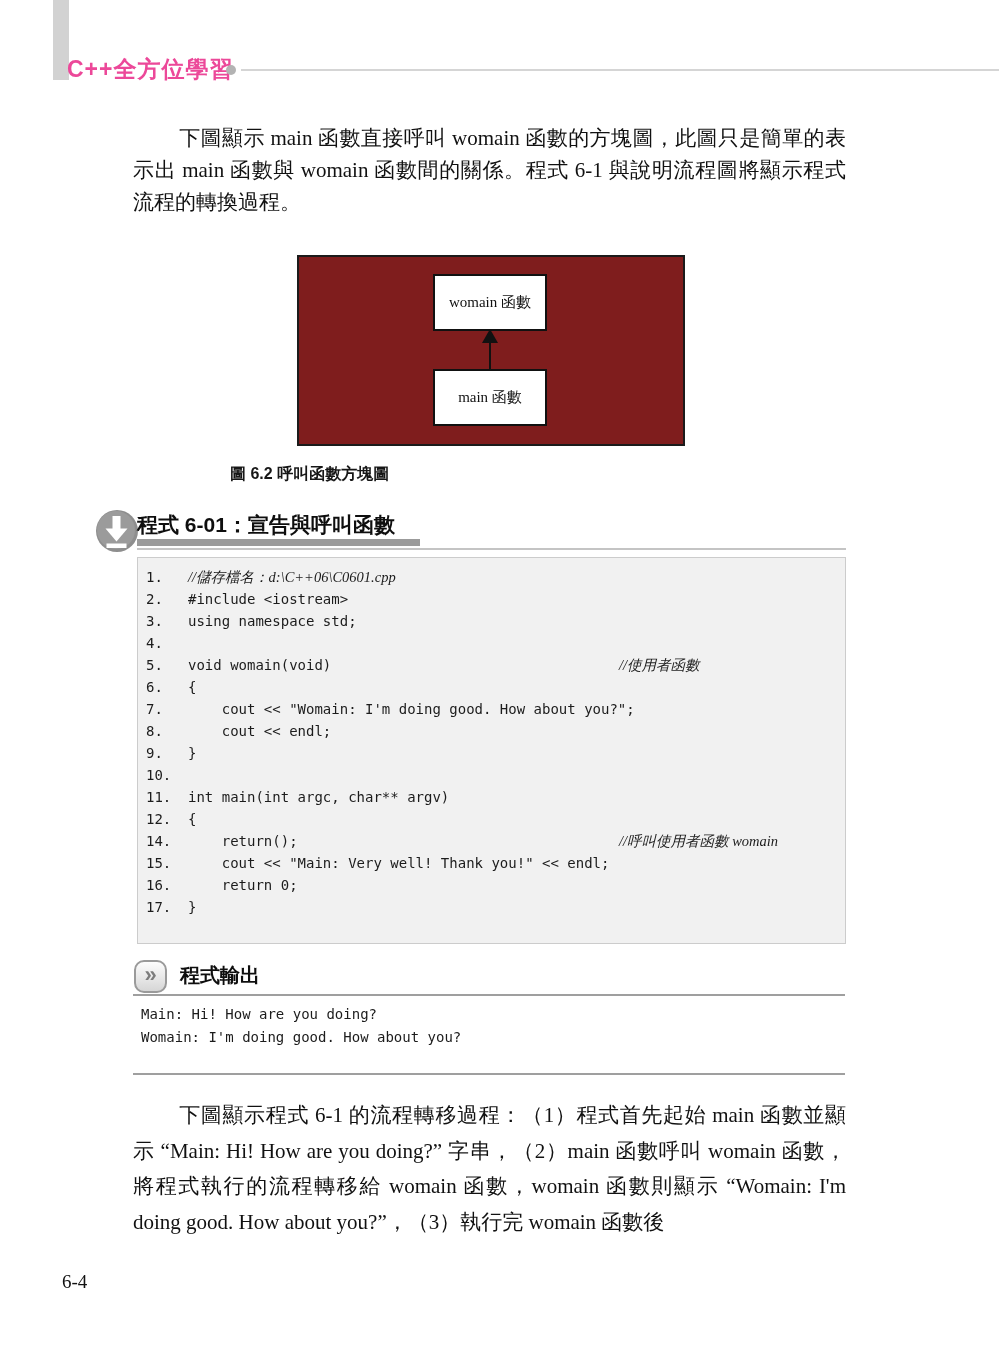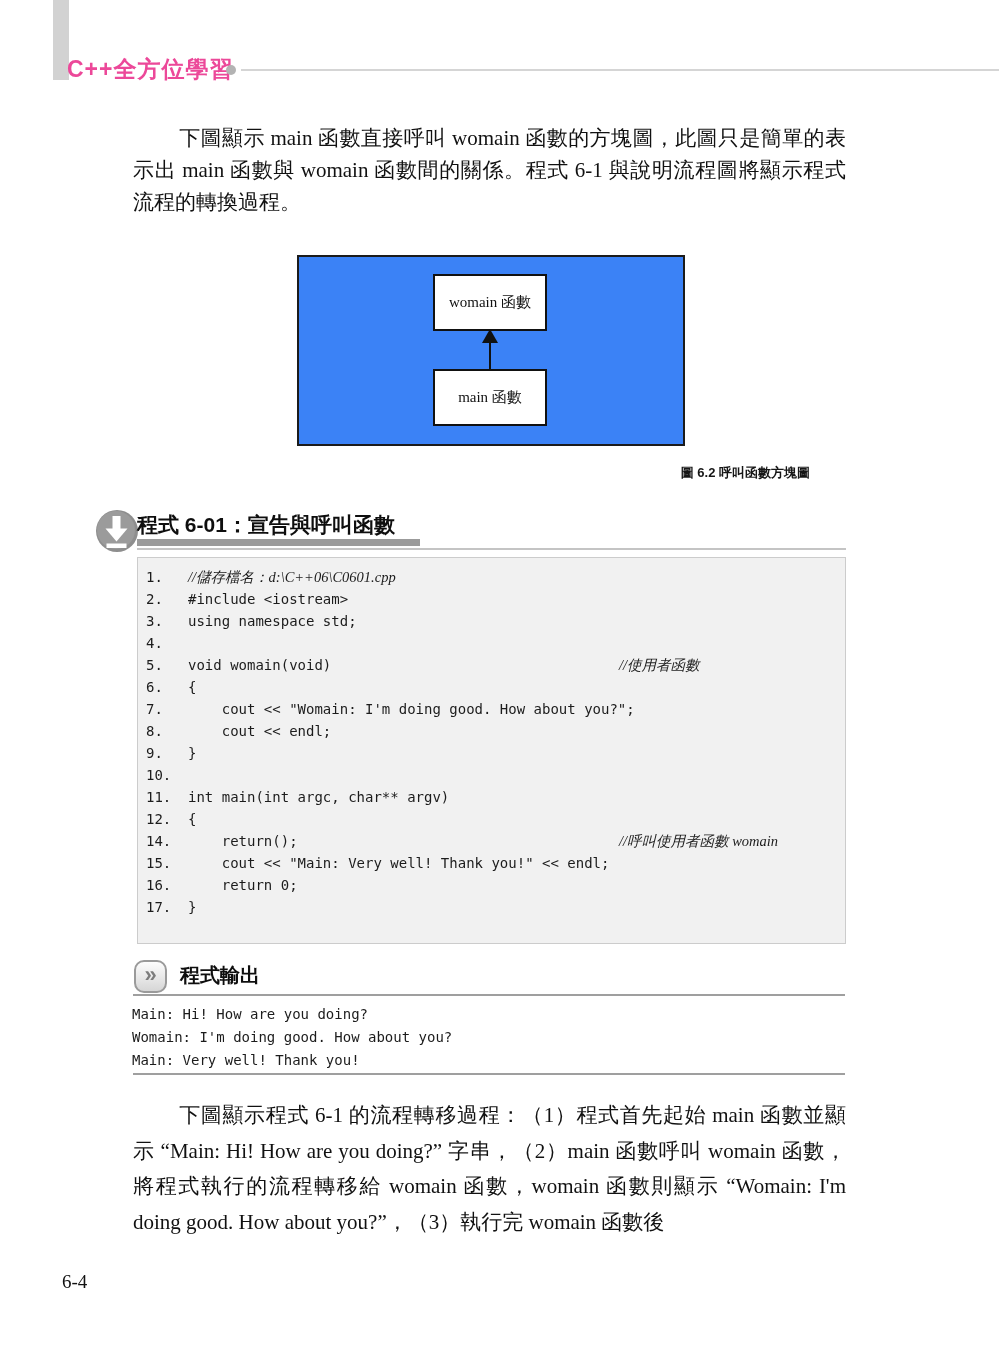--- a/index.html
+++ b/index.html
@@ -13,31 +13,31 @@
   .header-dot{position:absolute;left:226px;top:65px;width:10px;height:10px;border-radius:50%;background:#b3b3b3;}
   .header-line{position:absolute;left:241px;top:69px;width:758px;height:2px;background:#d5d5d5;}
 
   
   .para{position:absolute;left:133px;width:713px;font-size:21px;line-height:32px;
         text-align:justify;text-indent:2.2em;color:#111;margin:0;}
   .para1{top:122px;}
   .para2{top:1098px;line-height:35.5px;}
 
   
-  .diagram{position:absolute;left:297px;top:255px;width:388px;height:191px;background:#3b82f6;
+  .diagram{position:absolute;left:297px;top:255px;width:388px;height:191px;background:#7f1d1d;
         border:2px solid #1b1b1b;box-sizing:border-box;}
   .dbox{position:absolute;left:134px;width:114px;height:57px;background:#fff;border:2px solid #111;
         box-sizing:border-box;display:flex;align-items:center;justify-content:center;font-size:15px;}
   .dbox-top{top:17px;}
   .dbox-bottom{top:112px;}
   .arrow-line{position:absolute;left:190px;top:84px;width:2px;height:28px;background:#111;}
   .arrow-head{position:absolute;left:183px;top:72px;width:0;height:0;
         border-left:8px solid transparent;border-right:8px solid transparent;border-bottom:14px solid #111;}
-  .fig-caption{position:absolute;left:230px;top:464px;width:580px;text-align:right;
-        font-family:"Liberation Sans","DejaVu Sans",sans-serif;font-weight:bold;font-size:13px;color:#161616;}
+  .fig-caption{position:absolute;left:230px;top:464px;width:580px;text-align:left;
+        font-family:"Liberation Sans","DejaVu Sans",sans-serif;font-weight:bold;font-size:16px;color:#161616;}
 
   
   .prog-icon{position:absolute;left:95px;top:509px;width:44px;height:44px;}
   .prog-title{position:absolute;left:137px;top:511px;font-family:"Liberation Sans","DejaVu Sans",sans-serif;
         font-weight:bold;font-size:21px;color:#0e0e0e;}
   .title-bar-thick{position:absolute;left:137px;top:539px;width:283px;height:7px;background:#9b9b9b;}
   .title-bar-thin{position:absolute;left:137px;top:548px;width:709px;height:2px;background:#c4c4c4;}
 
   
   .code-block{position:absolute;left:137px;top:557px;width:709px;height:387px;background:#f1f1f1;
@@ -54,21 +54,21 @@
   
   .out-icon{position:absolute;left:134px;top:960px;width:33px;height:33px;border:2px solid #9a9a9a;
         border-radius:10px;background:linear-gradient(#fdfdfd,#d6d6d6);display:flex;align-items:center;
         justify-content:center;font-family:"Liberation Sans","DejaVu Sans",sans-serif;
         font-weight:bold;font-size:22px;color:#7d7d7d;box-sizing:border-box;padding-bottom:3px;}
   .out-title{position:absolute;left:180px;top:962px;font-family:"Liberation Sans","DejaVu Sans",sans-serif;
         font-weight:bold;font-size:20px;color:#0e0e0e;text-align:center;}
   .rule{position:absolute;left:133px;width:712px;height:2px;background:#9f9f9f;}
   .rule1{top:994px;}
   .rule2{top:1073px;}
-  .out-text{position:absolute;left:132px;top:1003px;font-family:"DejaVu Sans Mono","Liberation Mono",monospace;
+  .out-text{position:absolute;left:141px;top:1003px;font-family:"DejaVu Sans Mono","Liberation Mono",monospace;
         font-size:14px;line-height:23px;color:#1c1c1c;}
   .out-line{white-space:pre;}
 
   .page-number{position:absolute;left:62px;top:1271px;font-size:19px;color:#111;}
 </style>
 </head>
 <body>
 
 <div class="page">
 
@@ -171,21 +171,20 @@
       </div>
     </div>
 
   <div class="out-icon">»</div>
   <div class="out-title">程式輸出</div>
   <div class="rule rule1"></div>
   <div class="out-text">
 
   <div class="out-line">Main: Hi! How are you doing?</div>
       <div class="out-line">Womain: I'm doing good. How about you?</div>
-      <div class="out-line">Main: Very well! Thank you!</div>
     </div>
   <div class="rule rule2"></div>
 
   <p class="para para2">下圖顯示程式 6-1 的流程轉移過程：（1）程式首先起始 main 函數並顯示 “Main: Hi! How are you doing?” 字串，（2）main 函數呼叫 womain 函數，將程式執行的流程轉移給 womain 函數，womain 函數則顯示 “Womain: I'm doing good. How about you?”，（3）執行完 womain 函數後</p>
 
   <div class="page-number">6-4</div>
 
 </div>
 
 </body></html>

